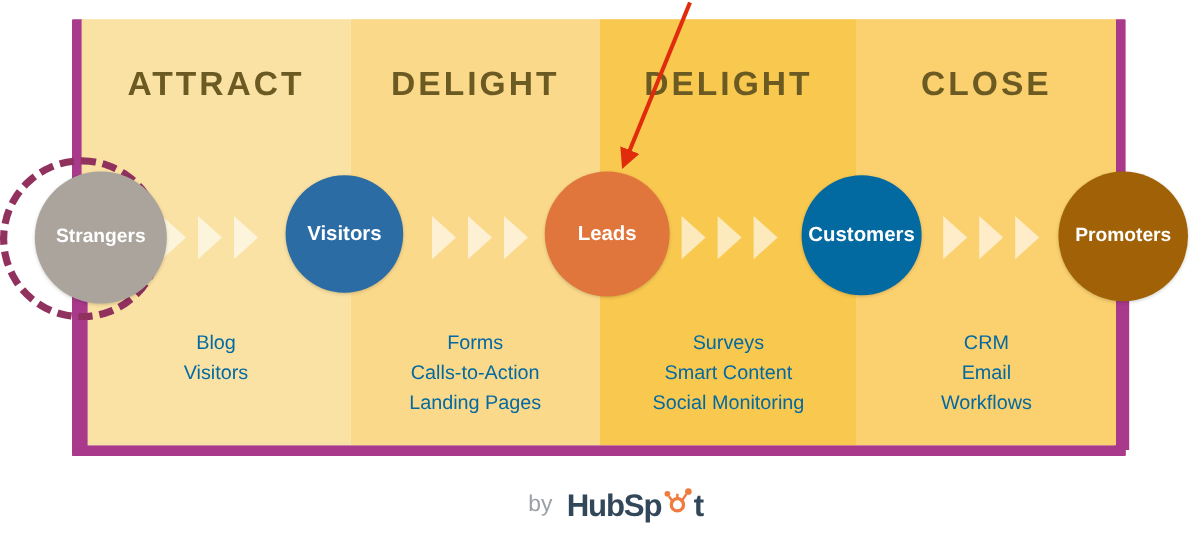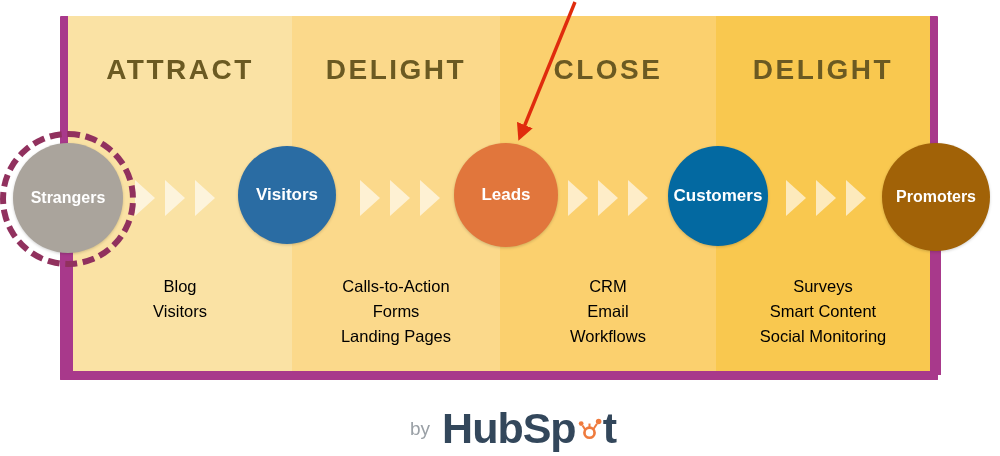--- a/index.html
+++ b/index.html
@@ -63,21 +63,21 @@
     color: #6b5a22;
     font-family: "Liberation Sans", sans-serif;
   }
 
   .col-list {
     position: absolute;
     top: 258px;
     left: 0;
     width: 100%;
     text-align: center;
-    color: #000000;
+    color: #0369a1;
     font-size: 16.5px;
     line-height: 25px;
   }
   .col-list div { white-space: nowrap; }
 
   
   .chev-group {
     position: absolute;
     top: 180px;
     display: flex;
@@ -103,21 +103,21 @@
     align-items: center;
     justify-content: center;
     z-index: 4;
     color: #ffffff;
     font-weight: bold;
     font-size: 17px;
     text-align: center;
     box-shadow: 0 1px 3px rgba(0,0,0,0.18);
   }
   .node-strangers {
-    left: 13px; top: 143px;
+    left: 29px; top: 143px;
     width: 110px; height: 110px;
     background: #aaa49c;
     font-size: 16px;
   }
   .node-visitors {
     left: 238px; top: 146px;
     width: 98px; height: 98px;
     background: #2a6ca3;
   }
   .node-leads {
@@ -178,21 +178,21 @@
     gap: 12px;
     margin-left: 13px;
   }
   .footer-by {
     font-size: 19px;
     color: #9aa0a6;
     font-weight: normal;
     letter-spacing: 0px;
   }
   .footer-logo {
-    font-size: 43px;
+    font-size: 26px;
     font-weight: bold;
     color: #33475b;
     letter-spacing: -1px;
     display: flex;
     align-items: center;
   }
   .sprocket { margin: 0 0px; display: inline-block; }
 </style>
 </head>
 <body>
@@ -212,41 +212,41 @@
       <div class="col-title">ATTRACT</div>
       <div class="col-list">
         <div>Blog</div>
         <div>Visitors</div>
       </div>
     </div>
 
     <div class="col col-convert">
       <div class="col-title">DELIGHT</div>
       <div class="col-list">
+        <div>Forms</div>
         <div>Calls-to-Action</div>
-        <div>Forms</div>
         <div>Landing Pages</div>
+      </div>
+    </div>
+
+    <div class="col col-delight">
+      <div class="col-title">DELIGHT</div>
+      <div class="col-list">
+        <div>Surveys</div>
+        <div>Smart Content</div>
+        <div>Social Monitoring</div>
       </div>
     </div>
 
     <div class="col col-close">
       <div class="col-title">CLOSE</div>
       <div class="col-list">
         <div>CRM</div>
         <div>Email</div>
         <div>Workflows</div>
-      </div>
-    </div>
-
-    <div class="col col-delight">
-      <div class="col-title">DELIGHT</div>
-      <div class="col-list">
-        <div>Surveys</div>
-        <div>Smart Content</div>
-        <div>Social Monitoring</div>
       </div>
     </div>
 
   </div>
 
   <div class="chev-group chev-g1">
     <div class="chev"></div>
     <div class="chev"></div>
     <div class="chev"></div>
   </div>

